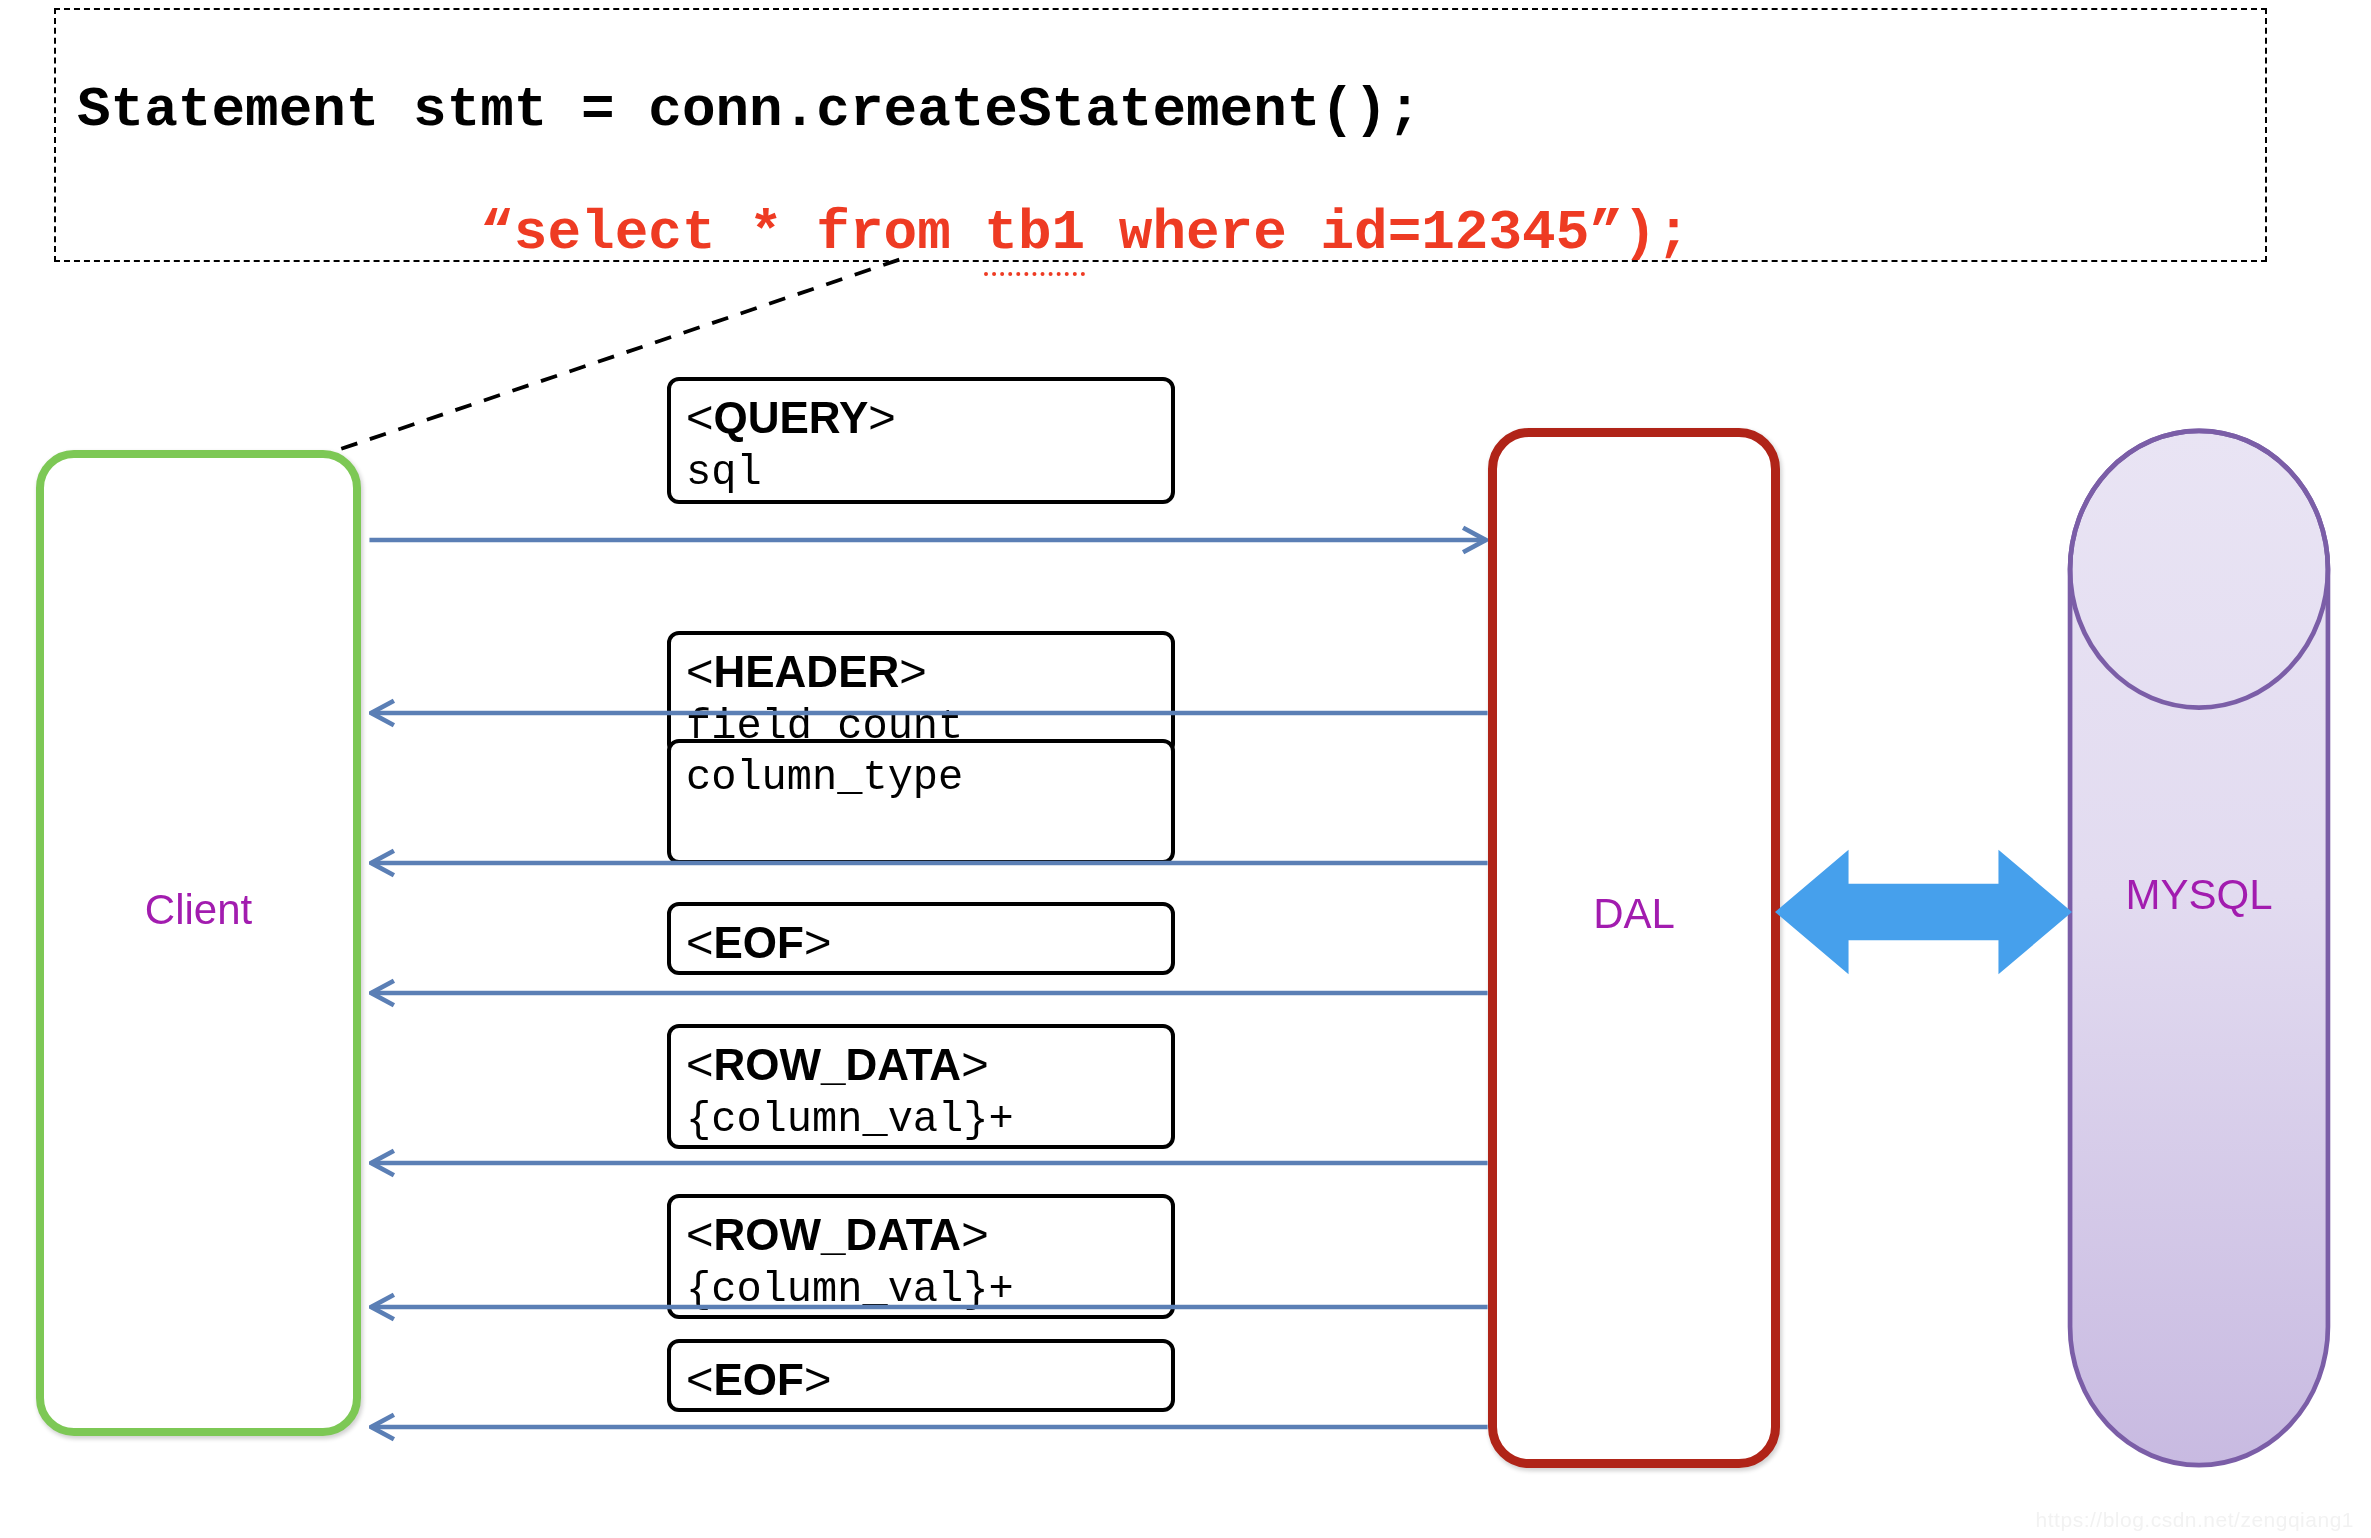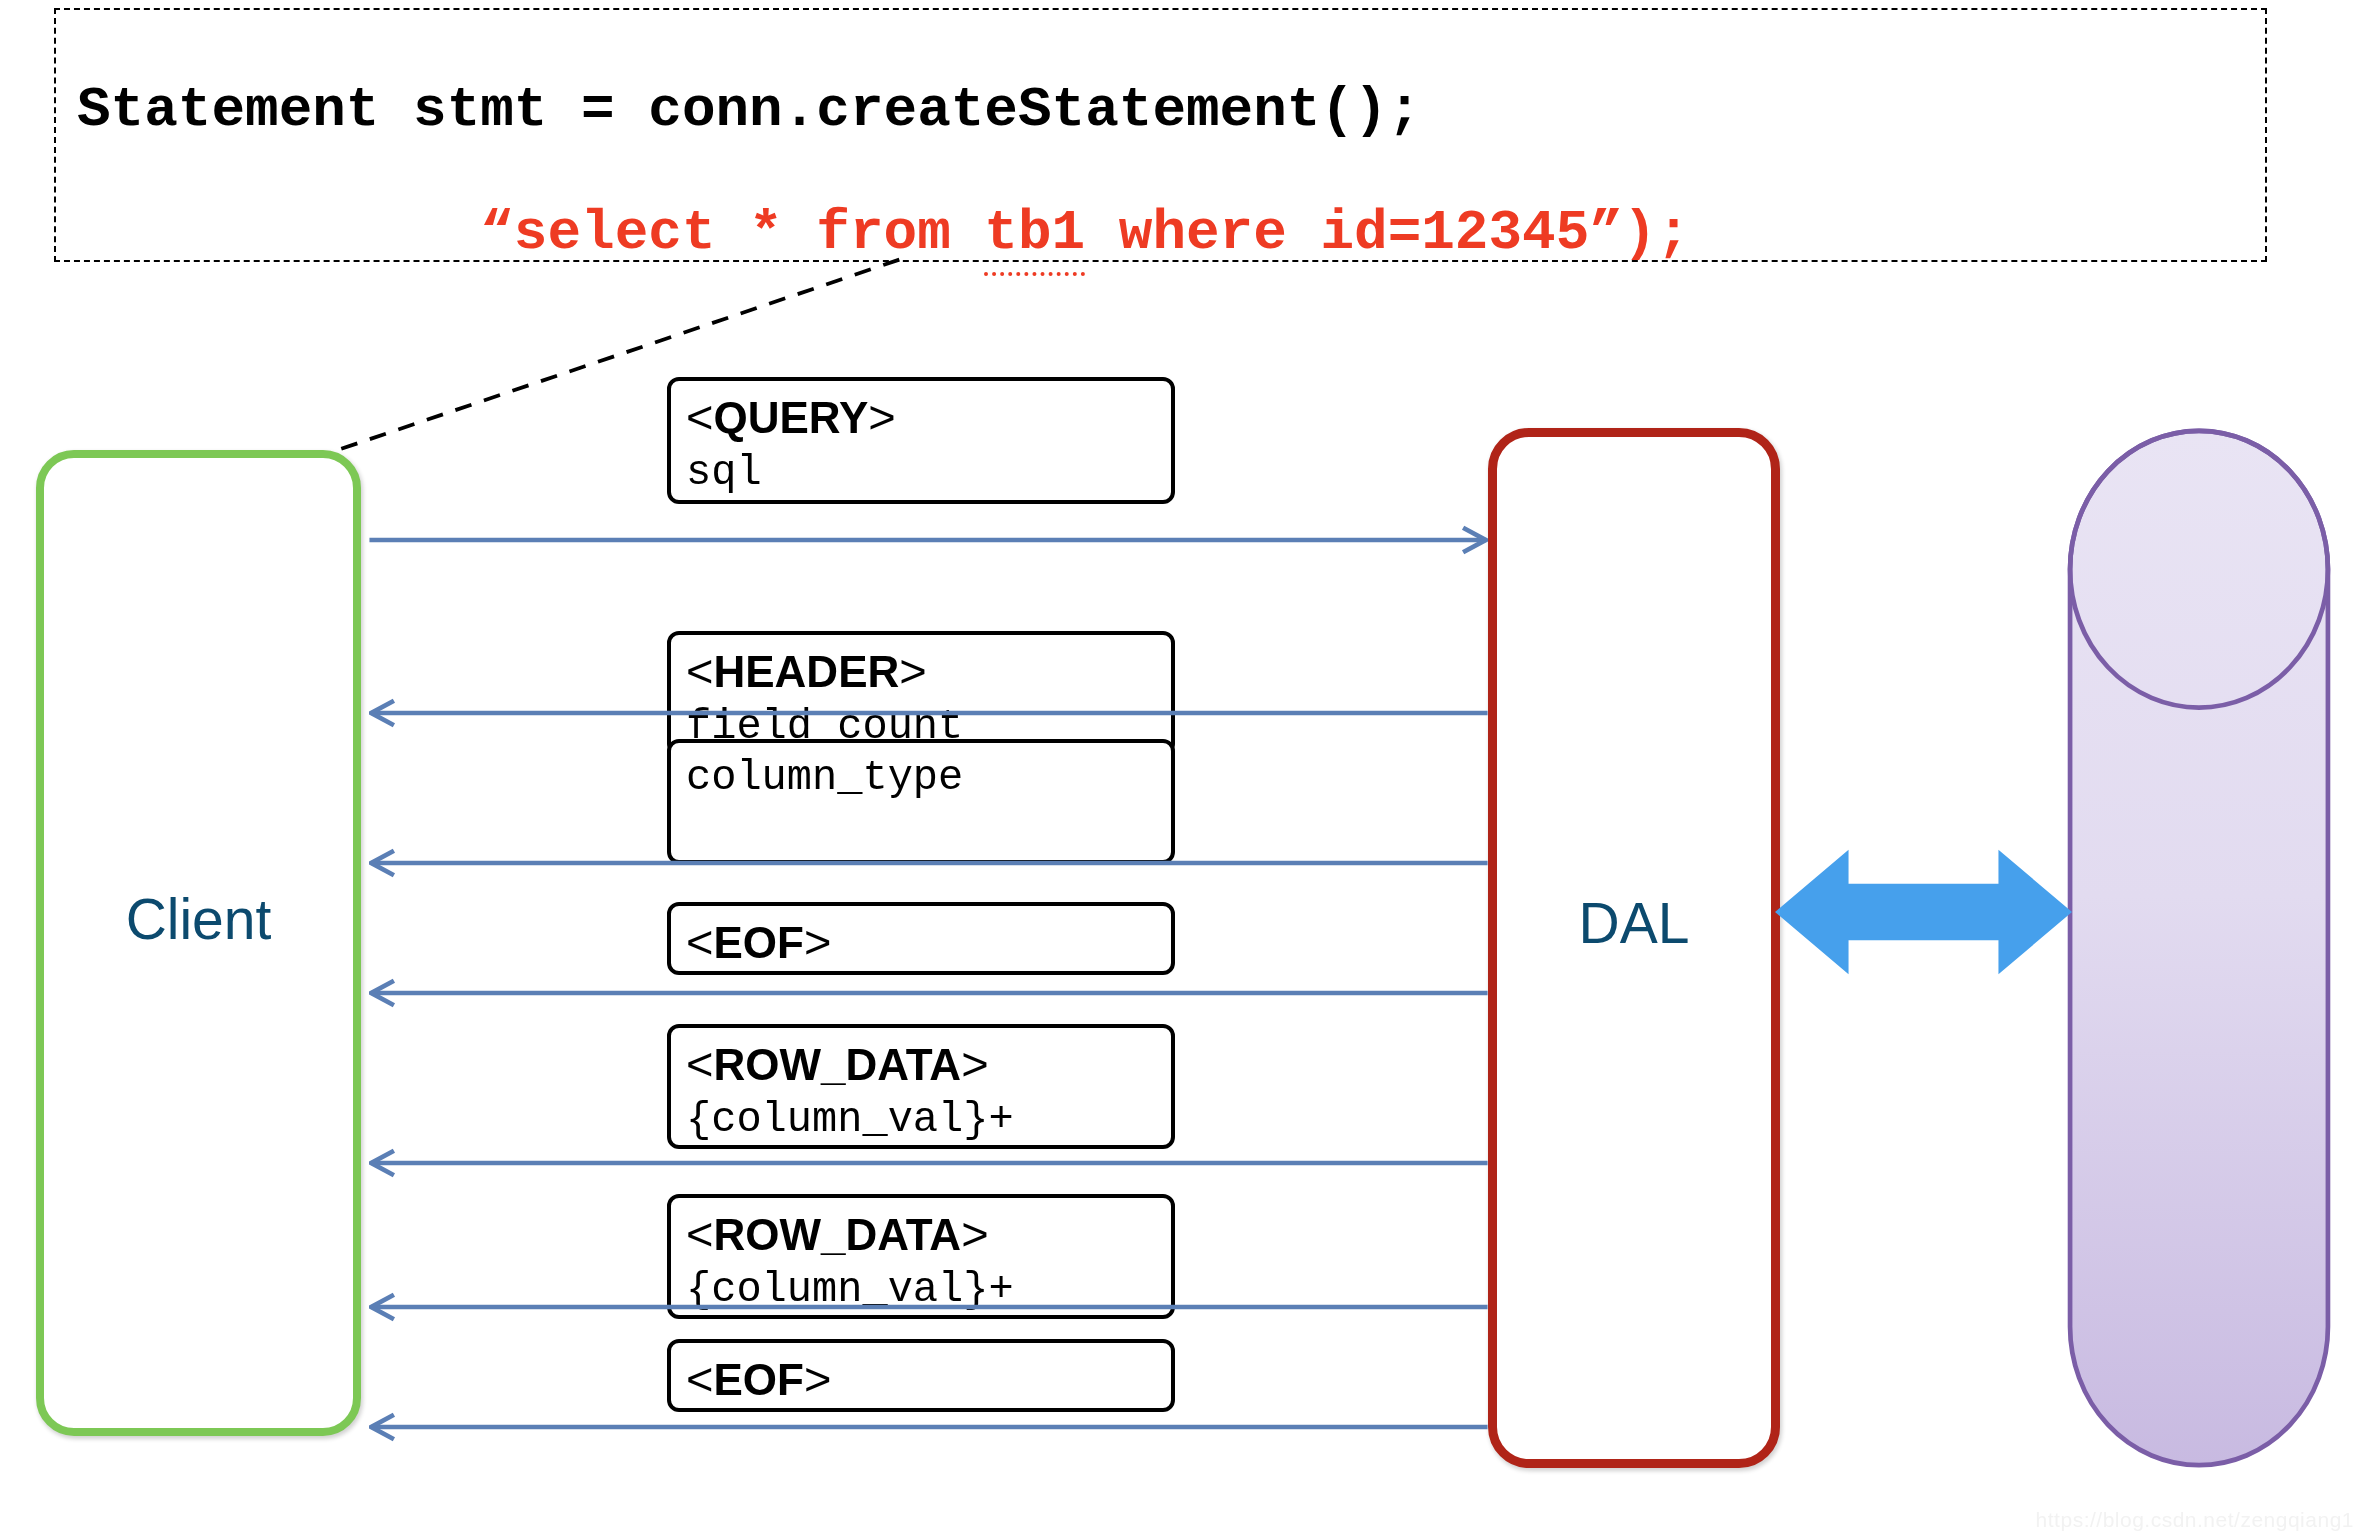--- a/index.html
+++ b/index.html
@@ -53,22 +53,22 @@
     height: 226px;
     pointer-events: none;
   }
 
   
   .actor-label {
     position: absolute;
     left: 0;
     right: 0;
     text-align: center;
-    font-size: 57px;
-    color: #0c4a6e;
+    font-size: 42px;
+    color: #a21caf;
     font-family: "Liberation Sans", sans-serif;
   }
 
   #client-box {
     position: absolute;
     left: 36px;
     top: 450px;
     width: 325px;
     height: 986px;
     border: 8.5px solid #7DC855;
@@ -177,20 +177,21 @@
       <defs>
         <linearGradient id="mysqlGrad" x1="0" y1="0" x2="0" y2="1">
           <stop offset="0%" stop-color="#E9E4F4"></stop>
           <stop offset="45%" stop-color="#E2DBF0"></stop>
           <stop offset="100%" stop-color="#C8BAE1"></stop>
         </linearGradient>
       </defs>
       <path d="M3,150 a137,147 0 0 1 274,0 L277,955 a137,147 0 0 1 -274,0 Z" fill="url(#mysqlGrad)" stroke="#7B5EA7" stroke-width="5"></path>
       <ellipse cx="140" cy="150" rx="137" ry="147" fill="none" stroke="#7B5EA7" stroke-width="5"></ellipse>
     </svg>
+    <div class="actor-label">MYSQL</div>
   </div>
 
   <div style="position:absolute; left:1775px; top:846px; width:297px; height:132px;">
     <svg width="297" height="132" viewBox="0 0 315 140">
       <polygon points="0,70 78,4 78,40 237,40 237,4 315,70 237,136 237,100 78,100 78,136" fill="#46A0EC"></polygon>
     </svg>
   </div>
 
   <div id="messages-layer">
       <div class="msg-box" style="left: 667px; top: 377px; width: 508px; height: 127px;">

